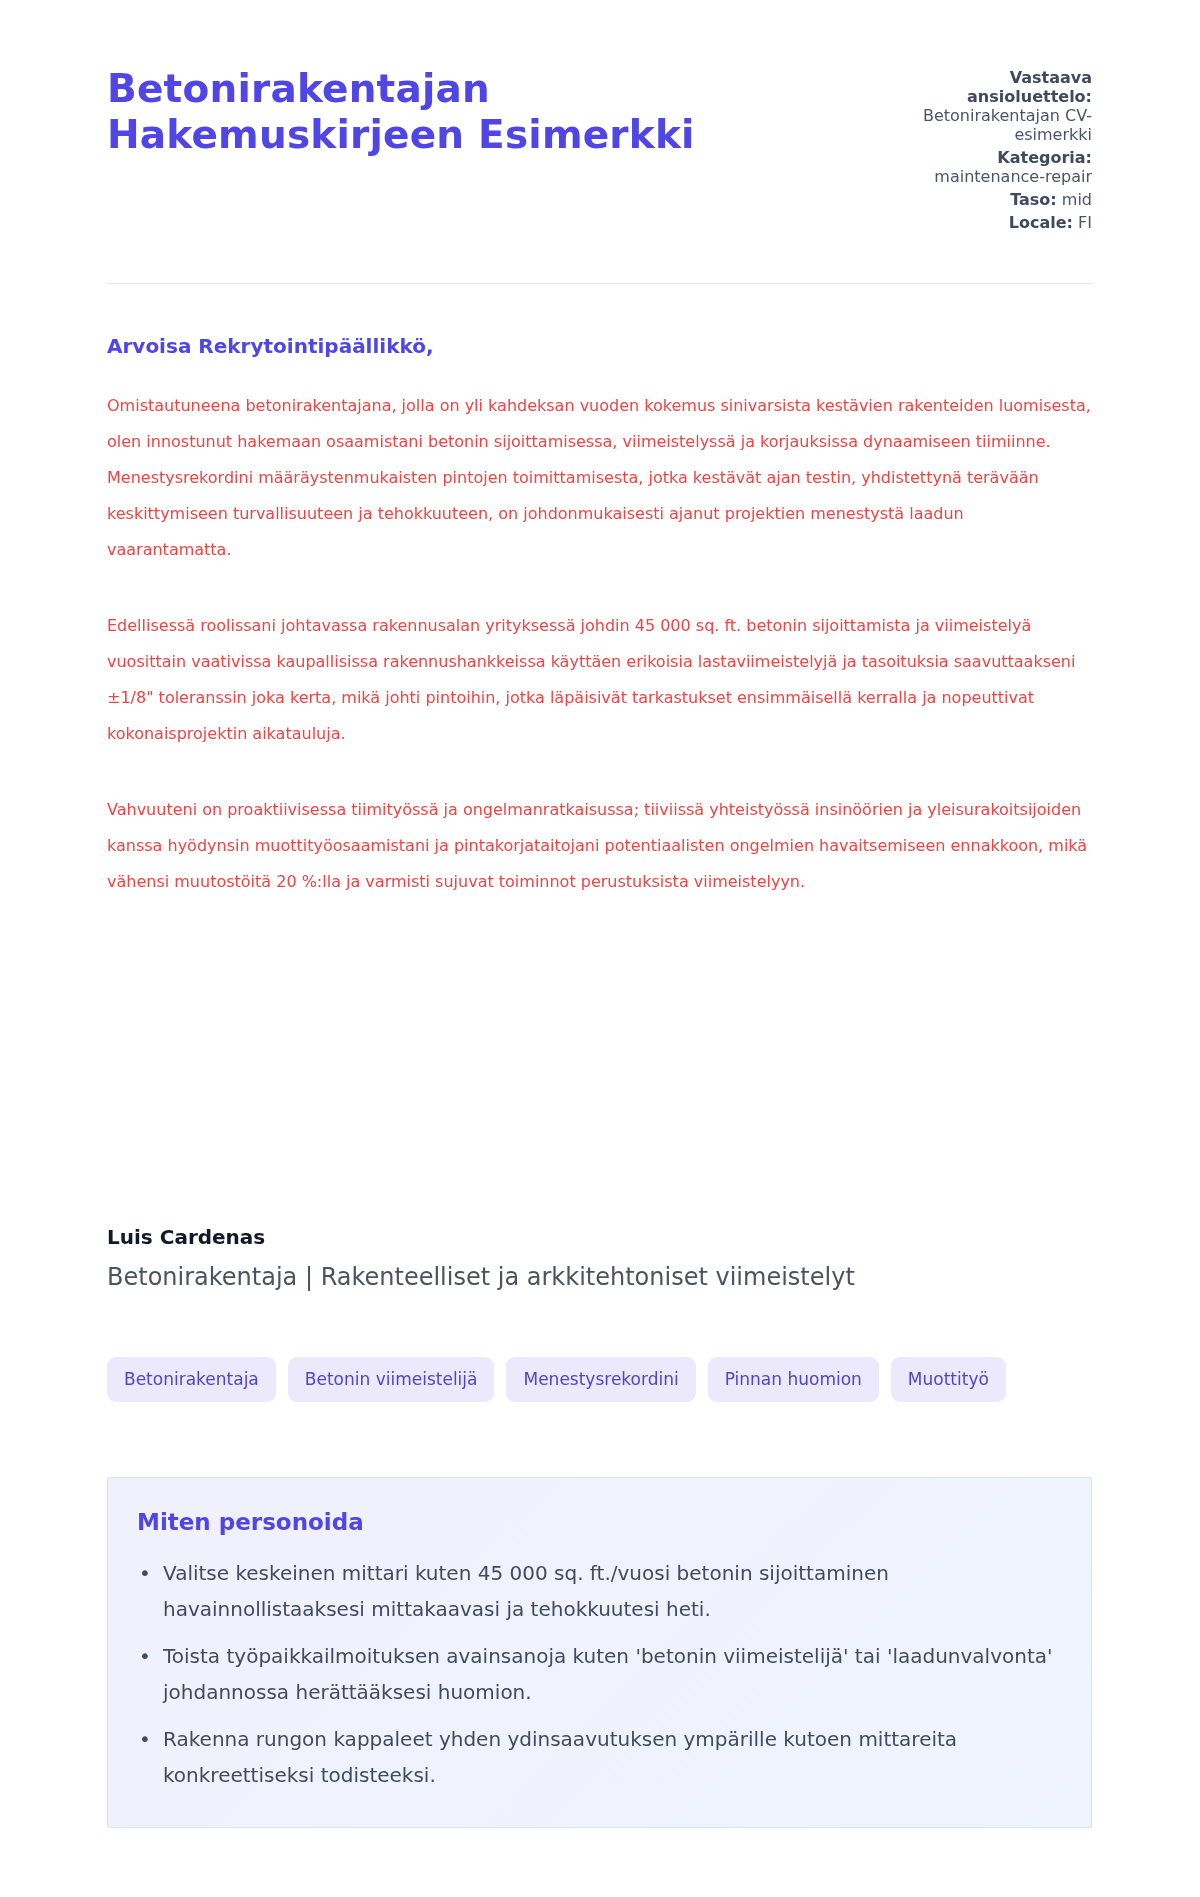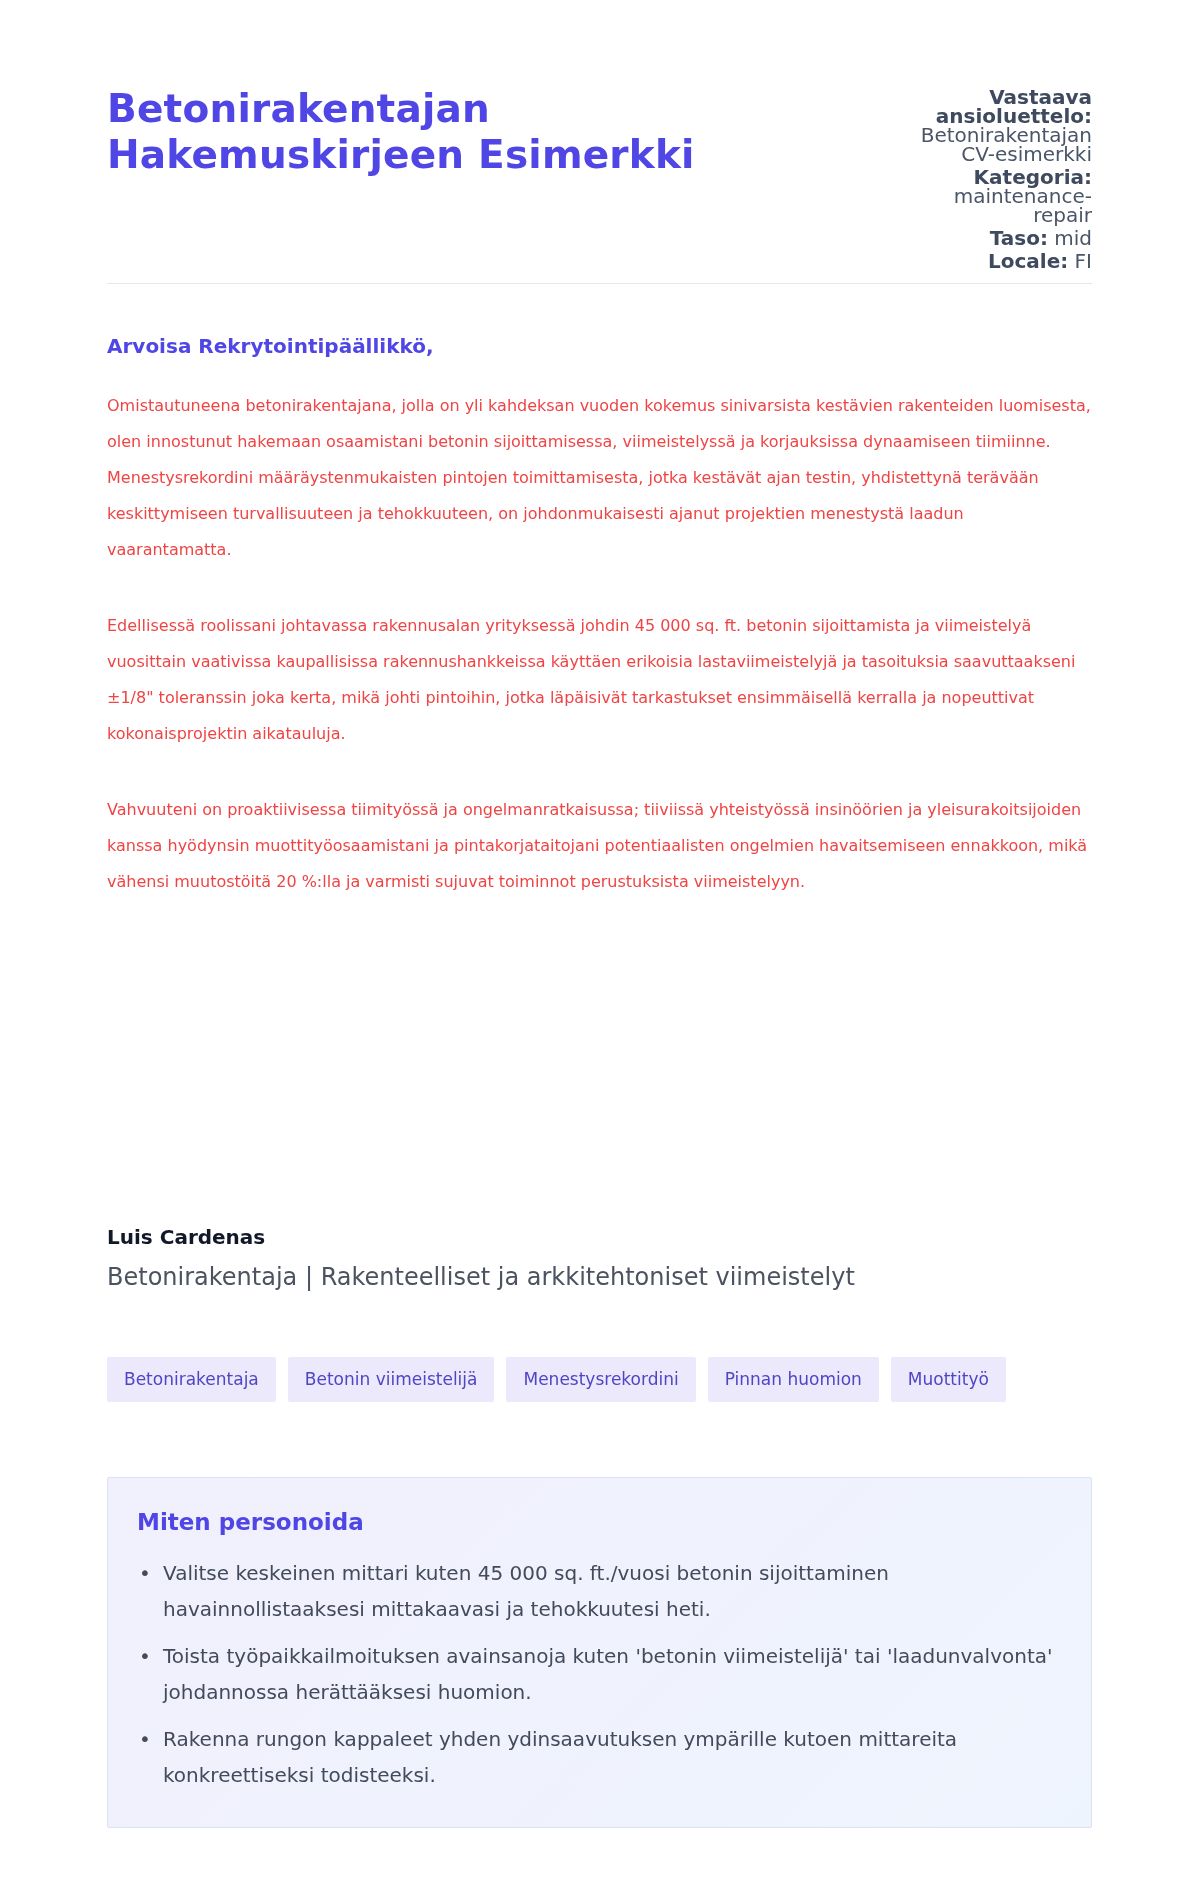--- a/index.html
+++ b/index.html
@@ -16,41 +16,41 @@
       position: absolute;
       left: 107px;
       top: 0;
       width: 985px;
     }
     
     .header {
       display: flex;
       justify-content: space-between;
       align-items: flex-start;
-      padding-top: 86px;
+      padding-top: 66px;
     }
     .header-left { width: 720px; }
     .title {
       color: #4f46e5;
       font-weight: bold;
       font-size: 39px;
       line-height: 46px;
       letter-spacing: 0.2px;
     }
     .subtitle {
       color: #3f4a5e;
       font-weight: bold;
       font-size: 24px;
       line-height: 29px;
       margin-top: 2px;
     }
     .meta {
       width: 190px;
       text-align: right;
-      font-size: 20px;
+      font-size: 16px;
       line-height: 19px;
       color: #4a5568;
       padding-top: 2px;
     }
     .meta-row { margin-bottom: 4px; }
     .meta-label { font-weight: bold; color: #3f4a5e; }
     .divider {
       position: absolute;
       left: 0;
       top: 283px;
@@ -104,21 +104,21 @@
       display: flex;
       gap: 12px;
     }
     .tag {
       background: #ebe9fb;
       color: #4f46c5;
       font-size: 17px;
       line-height: 45px;
       height: 45px;
       padding: 0 17px;
-      border-radius: 2px;
+      border-radius: 9px;
     }
     .tips {
       position: absolute;
       top: 1477px;
       left: 0;
       width: 985px;
       height: 351px;
       background: linear-gradient(135deg, #f1f0fd 0%, #eef4fd 100%);
       border: 1.5px solid #dde2f0;
       border-radius: 2px;

